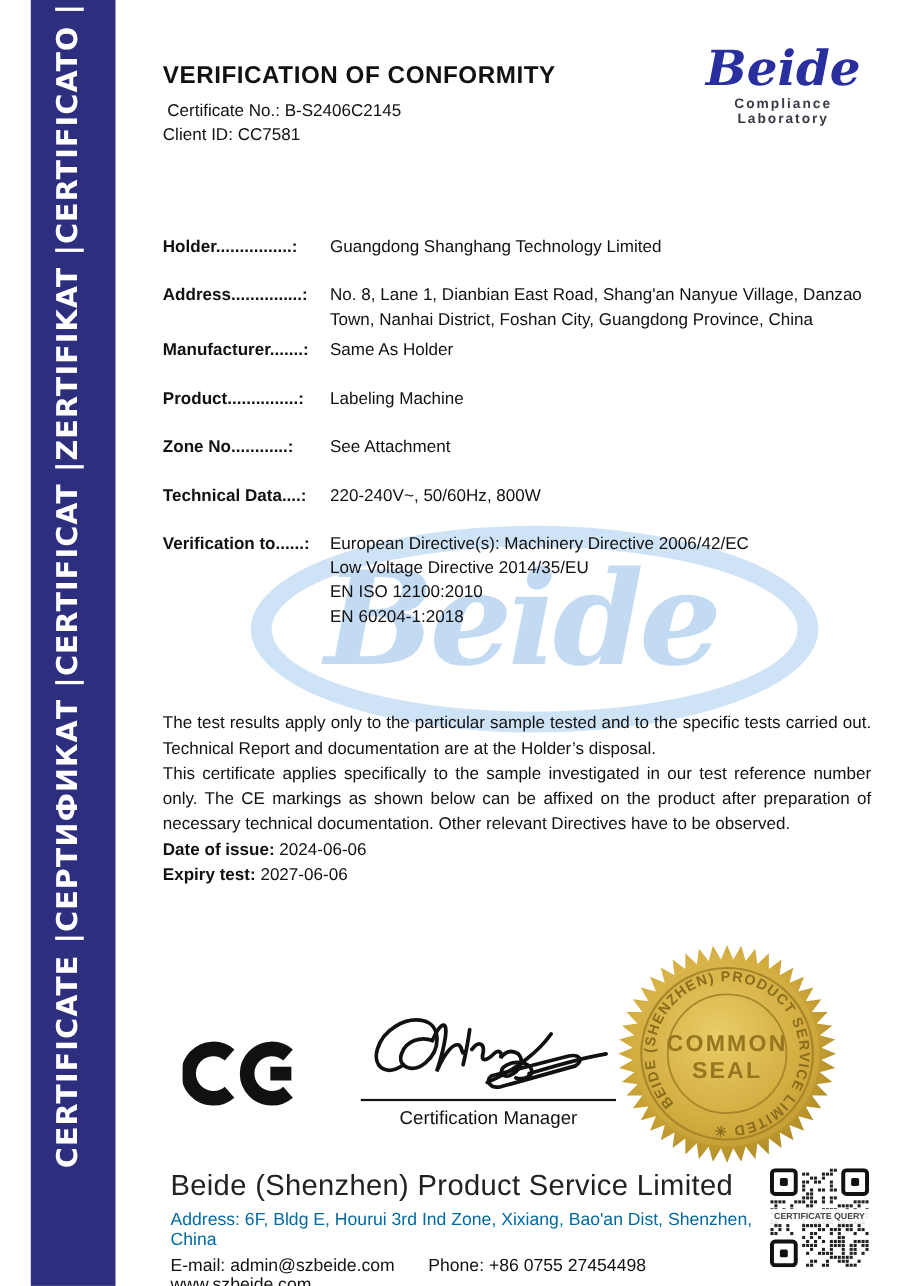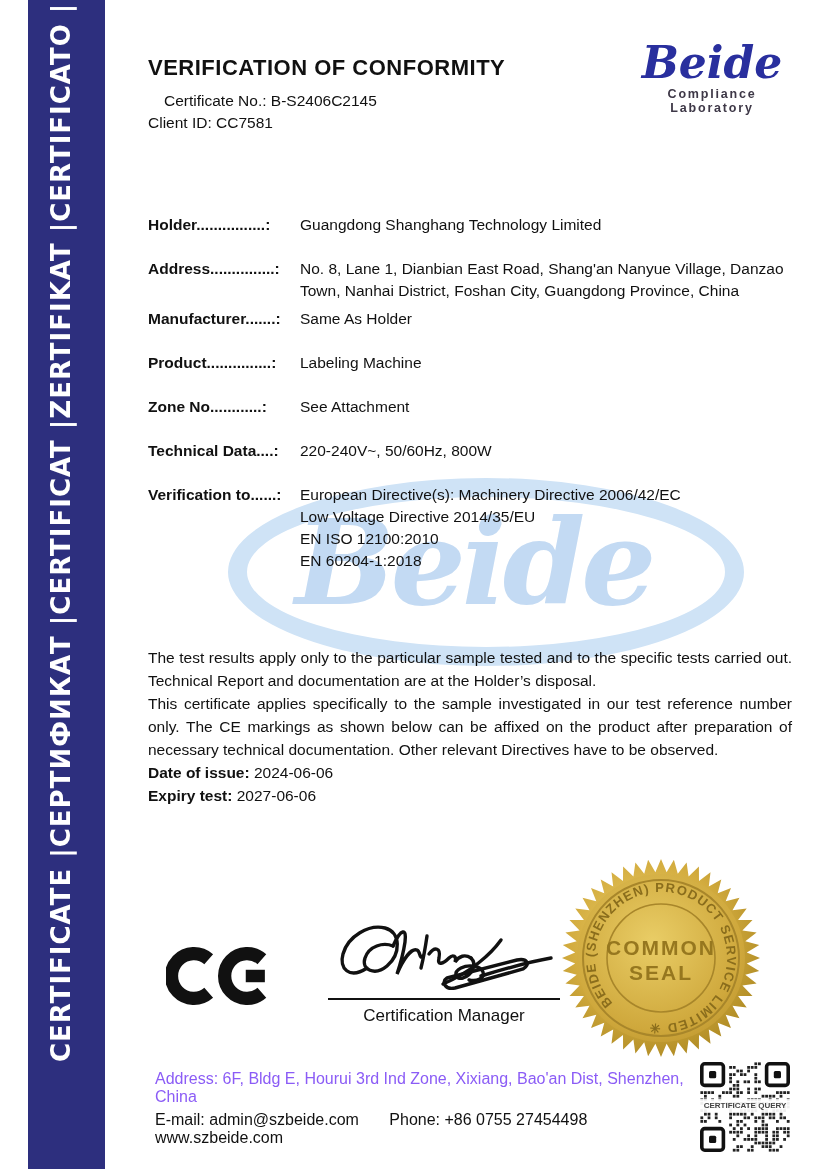--- a/index.html
+++ b/index.html
@@ -9,21 +9,21 @@
   }
   
   .side-bar{position:absolute;left:28px;top:0;width:77px;height:1169px;background:#2d2f7e;}
   .side-text{
     position:absolute;left:44px;top:1062px;transform:rotate(-90deg);transform-origin:left top;
     white-space:nowrap;color:#ffffff;font-size:26px;font-weight:600;letter-spacing:1px;
     font-family:"DejaVu Sans","Liberation Sans",sans-serif;
   }
   
   .doc-title{position:absolute;left:148px;top:55px;font-size:22px;font-weight:bold;letter-spacing:.5px;}
-  .cert-no{position:absolute;left:164px;top:92px;font-size:15.5px;}
+  .cert-no{position:absolute;left:152px;top:92px;font-size:15.5px;}
   .client-id{position:absolute;left:148px;top:114px;font-size:15.5px;}
   .logo{position:absolute;left:626px;top:40px;width:172px;text-align:center;}
   .logo-name{
     font-family:"DejaVu Serif","Liberation Serif",serif;font-style:italic;font-weight:bold;
     font-size:44px;line-height:46px;color:#292f9e;
   }
   .logo-sub{font-size:12.5px;font-weight:bold;letter-spacing:1.8px;color:#3e3847;margin-top:1px;}
   
   .wm-ellipse{
     position:absolute;left:228px;top:478px;width:478px;height:150px;border:19px solid #cfe3f6;
@@ -46,21 +46,21 @@
   .date-row b{font-weight:bold;}
   
   .ce-wrap{position:absolute;left:166px;top:938px;z-index:1;}
   .sig-wrap{position:absolute;left:328px;top:916px;width:232px;z-index:1;text-align:center;}
   .sig-line{border-top:2.5px solid #111;margin-top:-4px;}
   .sig-caption{font-size:17px;margin-top:6px;}
   .seal-wrap{position:absolute;left:561px;top:858px;z-index:1;}
   
   .footer{position:absolute;left:155px;top:1062px;width:560px;z-index:1;}
   .footer-company{font-size:26.5px;color:#222;letter-spacing:.3px;}
-  .footer-address{font-size:16px;margin-top:8px;color:#8b5cf6;}
+  .footer-address{font-size:16px;margin-top:8px;color:#0369a1;}
   .footer-contact{font-size:16px;margin-top:5px;color:#111;}
   .footer-contact span{margin-right:26px;}
   .qr-wrap{position:absolute;left:700px;top:1062px;z-index:1;}
 </style>
 </head>
 <body>
 
 <div class="page">
 
   <div class="side-bar"></div>
@@ -188,20 +188,21 @@
       <circle cx="100" cy="100" r="54" fill="none" stroke="#a8862a" stroke-width="1.6"></circle>
       <text id="seal-ring-text" font-family="Liberation Sans, sans-serif" font-size="13" font-weight="bold" fill="#8a6d1c" letter-spacing="1.2">
         <textPath href="#sealTextPath" startOffset="2">BEIDE (SHENZHEN) PRODUCT SERVICE LIMITED ✳</textPath>
       </text>
       <text id="seal-center-1" x="100" y="97" text-anchor="middle" font-family="Liberation Sans, sans-serif" font-size="21" font-weight="bold" fill="#96771f" letter-spacing="2">COMMON</text>
       <text id="seal-center-2" x="100" y="122" text-anchor="middle" font-family="Liberation Sans, sans-serif" font-size="21" font-weight="bold" fill="#96771f" letter-spacing="2">SEAL</text>
     </svg>
   </div>
 
   <div class="footer">
+    <div class="footer-company">Beide (Shenzhen) Product Service Limited</div>
     <div class="footer-address">Address: 6F, Bldg E, Hourui 3rd Ind Zone, Xixiang, Bao'an Dist, Shenzhen, China</div>
     <div class="footer-contact">
       <span>E-mail: admin@szbeide.com</span>
       <span>Phone: +86 0755 27454498</span>
       <span>www.szbeide.com</span>
     </div>
   </div>
 
   <div class="qr-wrap">
     <svg id="qr-svg" width="90" height="90" viewBox="0 0 90 90">

